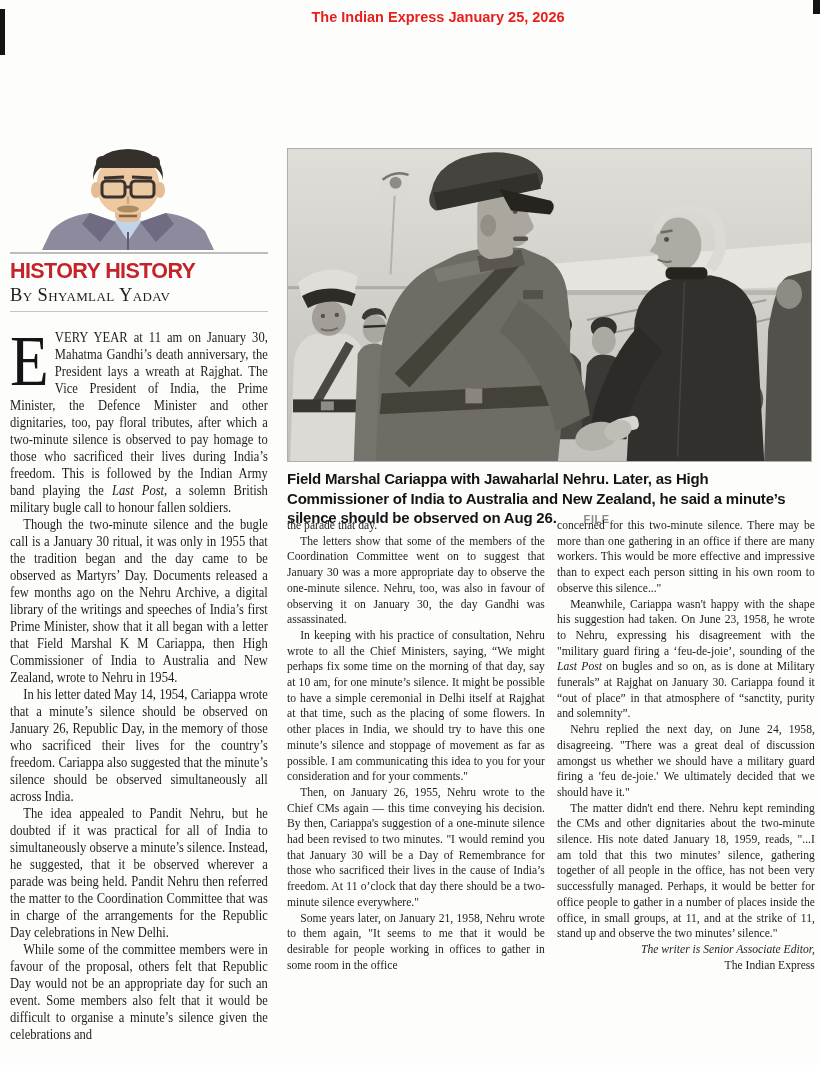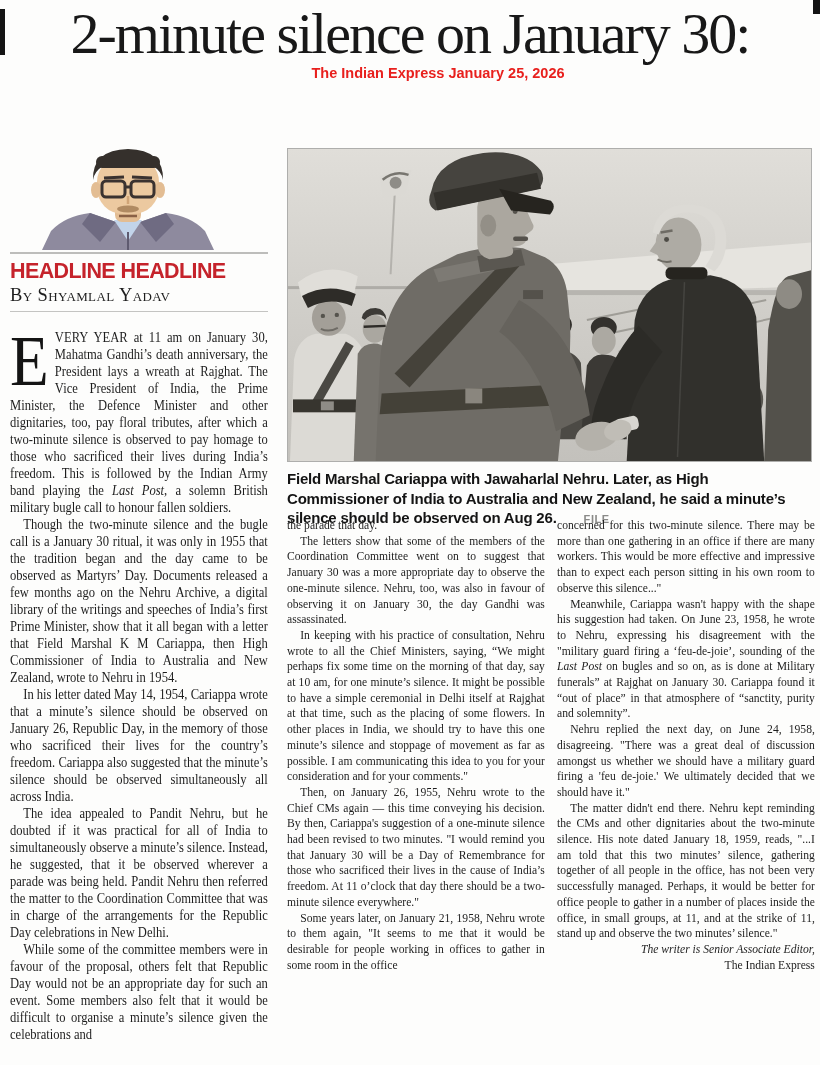--- a/index.html
+++ b/index.html
@@ -47,21 +47,20 @@
 </head>
 <body>
 
 <div class="page">
 
   <div class="edge-artifact left"></div>
   <div class="edge-artifact right"></div>
 
   <header class="masthead">
     <h1 class="headline">
-      <span class="hl-line">2-minute silence on January 30:</span>
     </h1>
     <div class="dateline">The Indian Express January 25, 2026</div>
   </header>
 
   <aside class="author-block">
     <svg class="portrait" width="180" height="104" viewBox="0 0 180 104" aria-hidden="true">
 
       <path d="M4,104 L13,85 Q27,70 52,67 L78,76 Q90,84 102,76 L128,67 Q153,70 167,85 L176,104 Z" fill="#8e8a9e"></path>
       <path d="M52,67 L78,76 L62,96 L44,78 Z" fill="#6f6b82"></path>
       <path d="M128,67 L102,76 L118,96 L136,78 Z" fill="#6f6b82"></path>
@@ -81,21 +80,21 @@
       <line x1="94" y1="31" x2="114" y2="32" stroke="#3a3230" stroke-width="3"></line>
       <rect x="64" y="35" width="23" height="16" rx="4" fill="none" stroke="#3a3230" stroke-width="3"></rect>
       <rect x="93" y="35" width="23" height="16" rx="4" fill="none" stroke="#3a3230" stroke-width="3"></rect>
       <line x1="87" y1="41" x2="93" y2="41" stroke="#3a3230" stroke-width="3"></line>
 
       <line x1="90" y1="50" x2="90" y2="58" stroke="#d0a477" stroke-width="2.5"></line>
       <ellipse cx="90" cy="63" rx="11" ry="3.4" fill="#b08a62"></ellipse>
       <line x1="81" y1="70" x2="99" y2="70" stroke="#8a6146" stroke-width="2.5"></line>
     </svg>
     <hr class="rule">
-    <div class="section-label">HEADLINE HEADLINE</div>
+    <div class="section-label">HISTORY HISTORY</div>
     <div class="byline">By Shyamlal Yadav</div>
     <hr class="rule thin">
   </aside>
 
   <figure class="photo-figure">
     <svg class="photo-svg" viewBox="0 0 525 314" aria-hidden="true" preserveAspectRatio="none">
       <defs>
         <linearGradient id="sky" x1="0" y1="0" x2="0" y2="1">
           <stop offset="0" stop-color="#e0ded9"></stop>
           <stop offset="0.55" stop-color="#cfcdc8"></stop>

